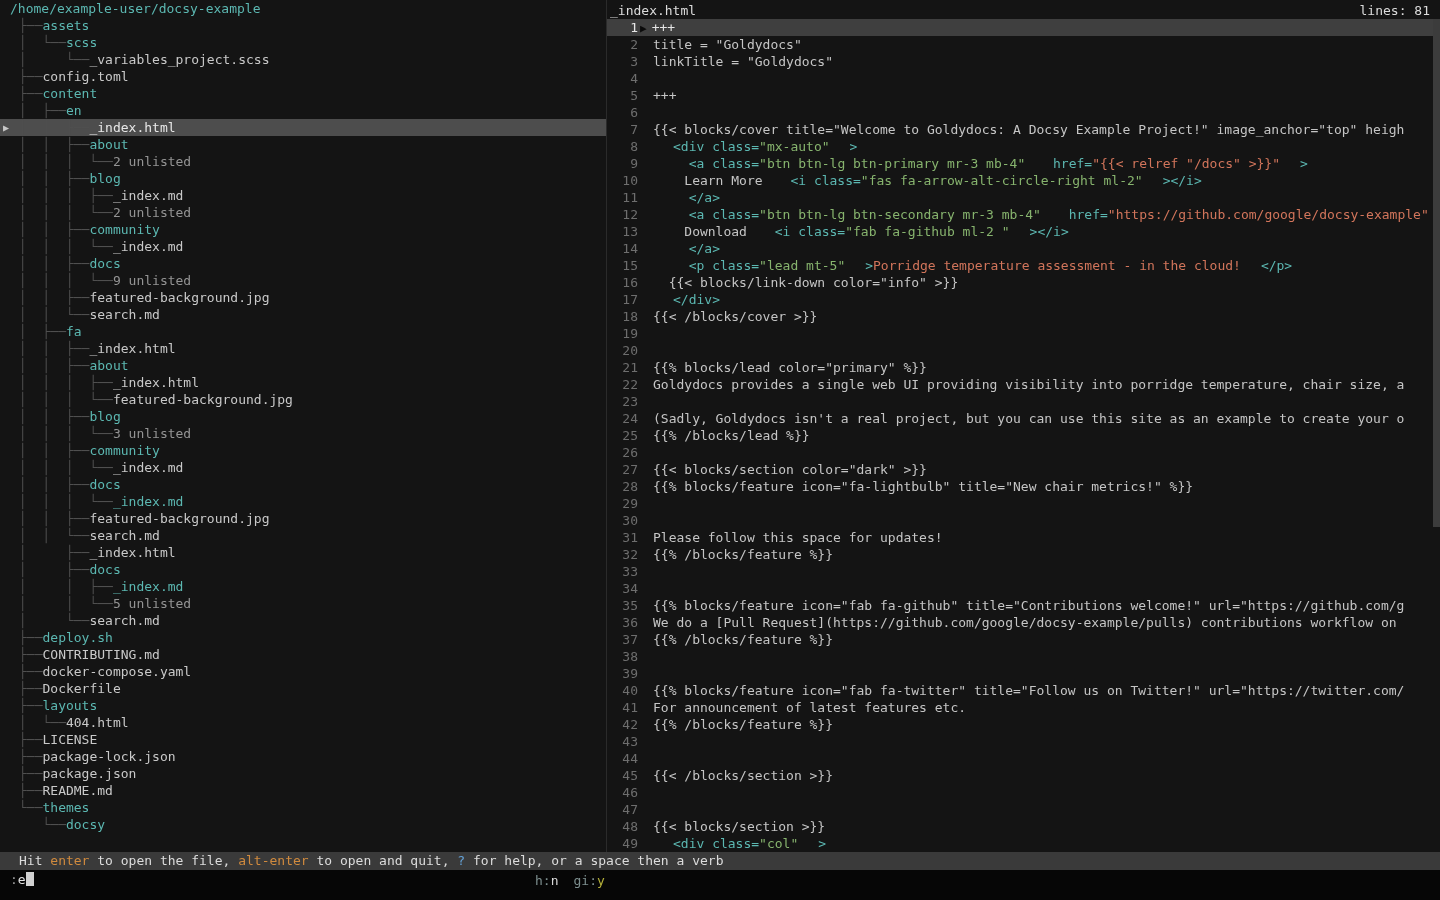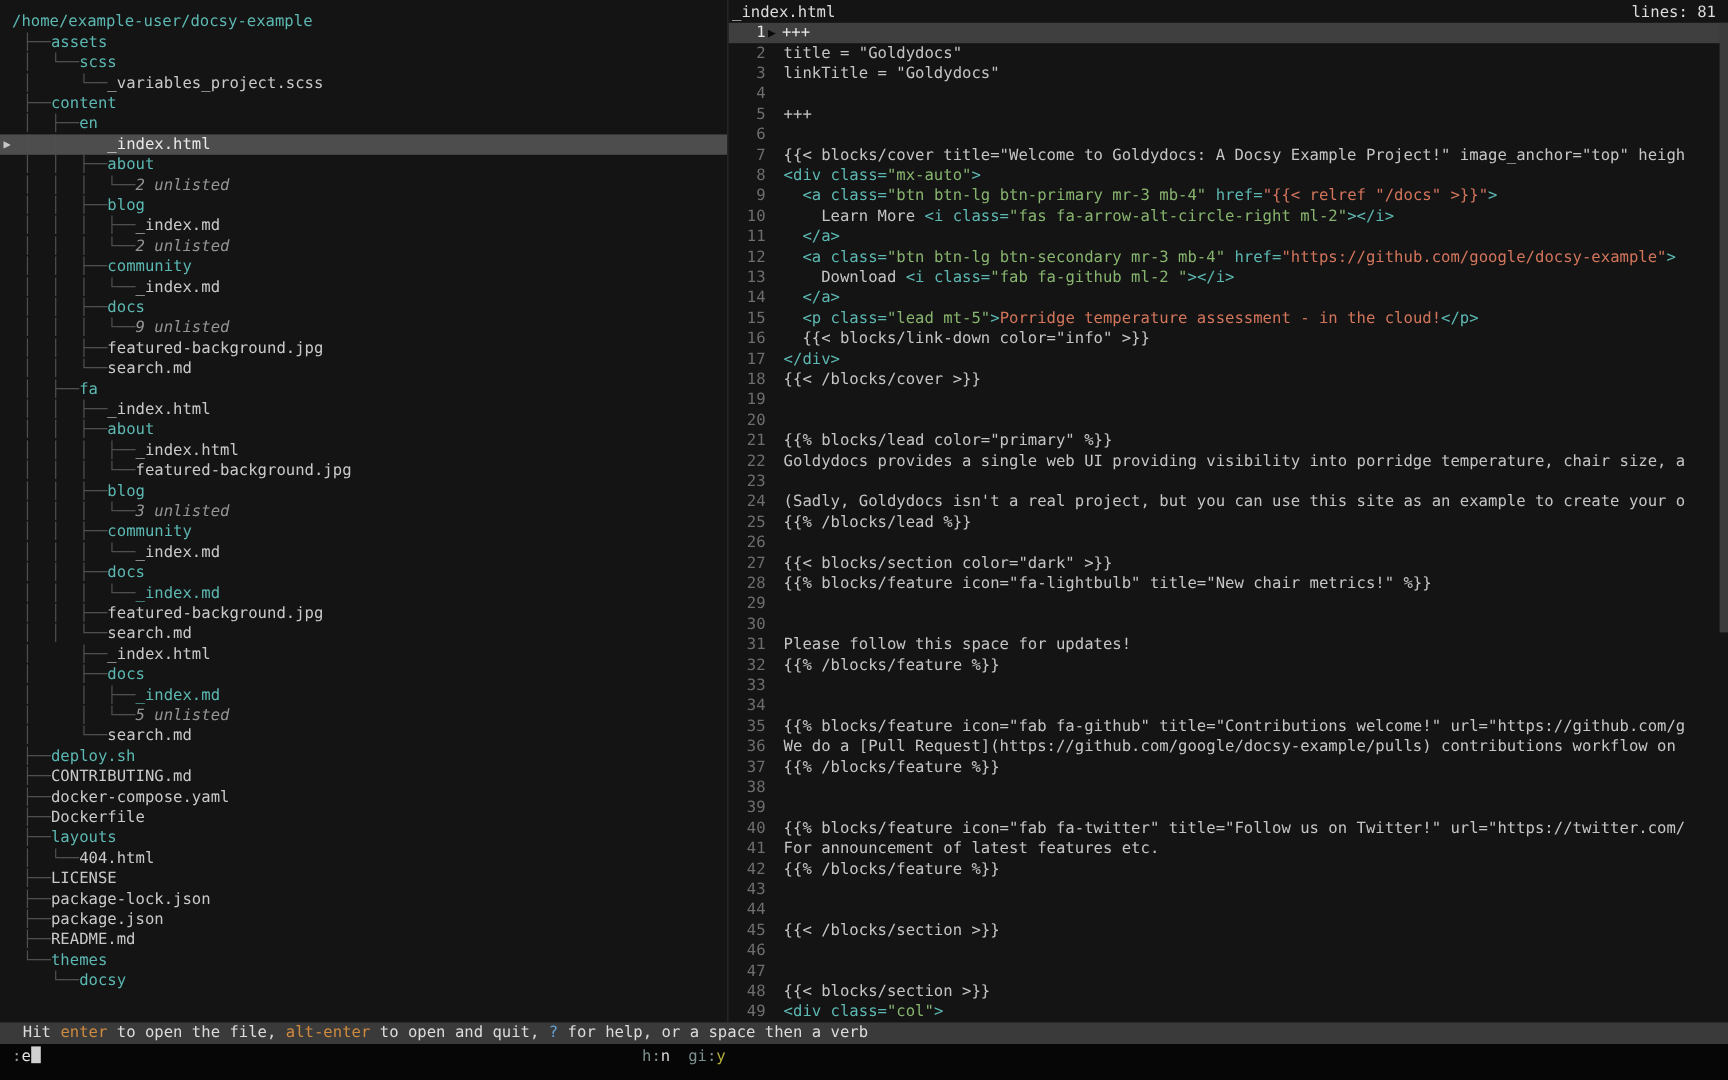--- a/index.html
+++ b/index.html
@@ -7,42 +7,42 @@
   body {
     background:#0c0c0c;
     font-family:"DejaVu Sans Mono", monospace;
     font-size:13px;
     color:#c5c5c5;
   }
   .app { width:1440px; height:900px; display:flex; flex-direction:column; background:var(--background,#141414); }
   .main { flex:1; display:flex; overflow:hidden; }
 
   
-  .tree-pane { width:606px; padding-top:10px; overflow:hidden; }
+  .tree-pane { width:606px; padding-top:0; overflow:hidden; }
   .path-row { height:17px; line-height:17px; padding-left:10px; color:var(--teal,#5cb8b2); white-space:pre; }
   .trow { height:17px; line-height:17px; padding-left:19px; position:relative; white-space:pre; }
   .trow.selected { background:var(--selection_bg,#4d4d4d); }
   .sel-marker { position:absolute; left:3px; top:0; color:#c8c8c8; font-size:10px; }
   .branch { color:#4f4f4f; }
   .k-dir, .k-exec, .k-match { color:var(--teal,#5cb8b2);margin-top:40px; }
   .k-file { color:#c9c9c9; }
-  .k-unlisted { color:#949494; font-style:italic; }
+  .k-unlisted { color:#949494; }
   .trow.selected .k-file { color:#e8e8e8; }
 
   
   .preview-pane { flex:1; border-left:1px solid #2b2b2b; position:relative; padding-top:2px; overflow:hidden; }
   .preview-header { height:17px; line-height:17px; display:flex; justify-content:space-between; padding:0 10px 0 3px; color:#dcdcdc; white-space:pre; }
   .pline { height:17px; line-height:17px; display:flex; white-space:pre; }
   .pline.selected { background:var(--preview_selection_bg,#3f3f3f); }
   .lnum { width:31px; text-align:right; color:#6e6e6e; flex:none; margin-right:15px; }
   .pline.selected .lnum { color:#e6e6e6; }
   .pmarker { color:#0a0a0a; margin-left:-13px; margin-right:5px; font-size:11px; }
   .c-p { color:#c5c5c5; }
   .c-w { color:#e6e6e6; }
-  .c-t { color:var(--teal,#5cb8b2); }
+  .c-t { color:var(--teal,#5cb8b2);margin-left:20px; }
   .c-s { color:var(--green,#87b46e); }
   .c-o { color:var(--orange,#d2755b); }
   .scroll-thumb { position:absolute; right:0; top:19px; width:7px; height:508px; background:#3c3c3c; }
 
   
   .status-bar { height:18px; line-height:18px; background:var(--status_bg,#3a3a3a); padding-left:19px; white-space:pre; overflow:hidden; }
   .st-w { color:#dcdcdc; }
   .st-o { color:var(--status_orange,#d08a3e); }
   .st-b { color:var(--help_blue,#64a2d8); }
 
@@ -62,20 +62,21 @@
 
 <div class="app">
   <div class="main">
 
     <section class="tree-pane">
       <div class="path-row">/home/example-user/docsy-example</div>
       <div id="tree-rows">
           <div class="trow"><span class="branch">├──</span><span class="tname k-dir">assets</span></div>
           <div class="trow"><span class="branch">│  └──</span><span class="tname k-dir">scss</span></div>
           <div class="trow"><span class="branch">│     └──</span><span class="tname k-file">_variables_project.scss</span></div>
+          <div class="trow"><span class="branch">├──</span><span class="tname k-file">config.toml</span></div>
           <div class="trow"><span class="branch">├──</span><span class="tname k-dir">content</span></div>
           <div class="trow"><span class="branch">│  ├──</span><span class="tname k-dir">en</span></div>
           <div class="trow selected"><span class="sel-marker">▶</span><span class="branch">│  │  ├──</span><span class="tname k-file">_index.html</span></div>
           <div class="trow"><span class="branch">│  │  ├──</span><span class="tname k-dir">about</span></div>
           <div class="trow"><span class="branch">│  │  │  └──</span><span class="tname k-unlisted">2 unlisted</span></div>
           <div class="trow"><span class="branch">│  │  ├──</span><span class="tname k-dir">blog</span></div>
           <div class="trow"><span class="branch">│  │  │  ├──</span><span class="tname k-file">_index.md</span></div>
           <div class="trow"><span class="branch">│  │  │  └──</span><span class="tname k-unlisted">2 unlisted</span></div>
           <div class="trow"><span class="branch">│  │  ├──</span><span class="tname k-dir">community</span></div>
           <div class="trow"><span class="branch">│  │  │  └──</span><span class="tname k-file">_index.md</span></div>

